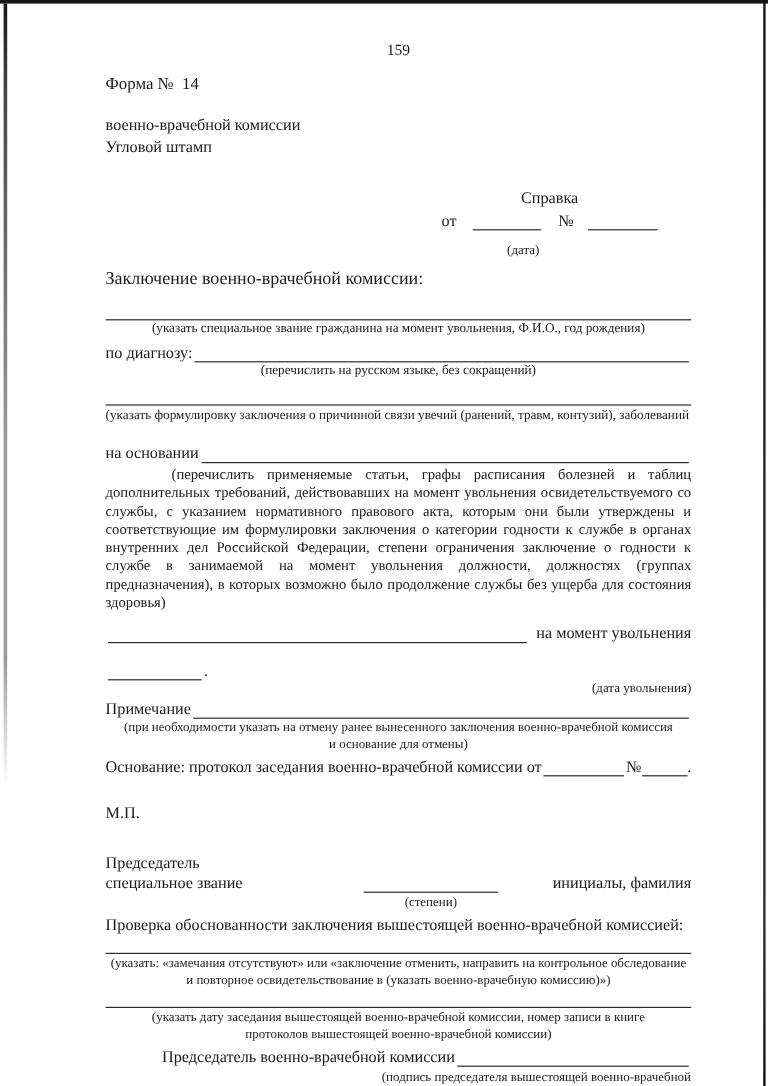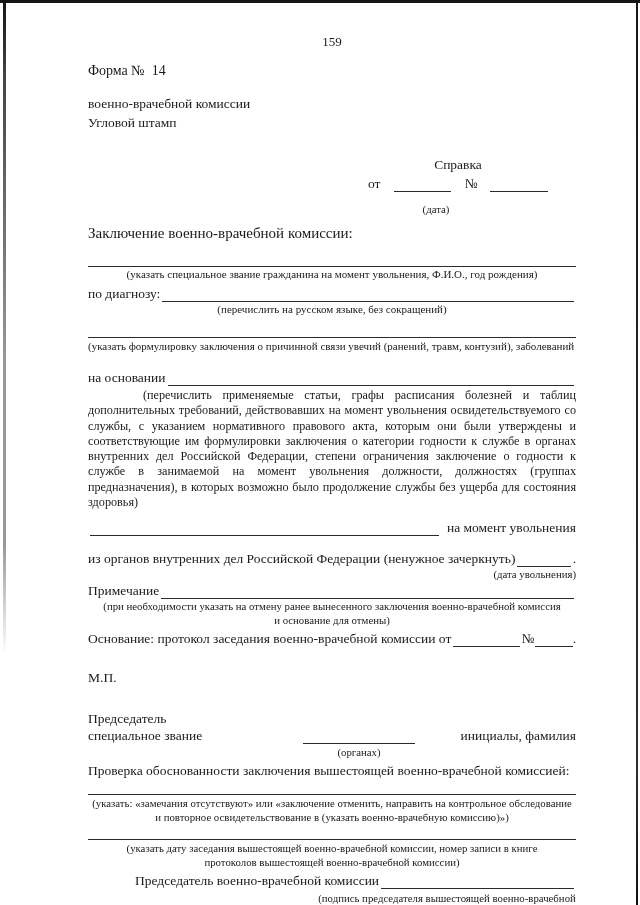--- a/index.html
+++ b/index.html
@@ -112,21 +112,20 @@
       <span class="blank flex"></span>
     </div>
     <div class="para">(перечислить применяемые статьи, графы расписания болезней и таблиц дополнительных требований, действовавших на момент увольнения освидетельствуемого со службы, с указанием нормативного правового акта, которым они были утверждены и соответствующие им формулировки заключения о категории годности к службе в органах внутренних дел Российской Федерации, степени ограничения заключение о годности к службе в занимаемой на момент увольнения должности, должностях (группах предназначения), в которых возможно было продолжение службы без ущерба для состояния здоровья)</div>
 
     <div class="row moment-row t">
       <span class="blank flex"></span>
       <span class="label">на момент увольнения</span>
     </div>
 
     <div class="row organs-row t">
-      <span>из органов внутренних дел Российской Федерации (ненужное зачеркнуть)</span>
       <span class="blank flex" style="max-width:78px"></span>
       <span>.</span>
     </div>
     <div class="hint-dismissal">(дата увольнения)</div>
 
     <div class="row note-row t">
       <span>Примечание</span>
       <span class="blank flex"></span>
     </div>
     <div class="note-hint">(при необходимости указать на отмену ранее вынесенного заключения военно-врачебной комиссия и основание для отмены)</div>
@@ -139,21 +138,21 @@
       <span>.</span>
     </div>
 
     <div class="mp1">М.П.</div>
 
     <div class="chair-title">Председатель</div>
     <div class="chair-grid">
       <div>специальное звание</div>
       <div class="mid-blank"></div>
       <div class="nameright">инициалы, фамилия</div>
-      <div class="sig-hint">(органах)</div>
+      <div class="sig-hint">(степени)</div>
     </div>
 
     <div class="check-heading">Проверка обоснованности заключения вышестоящей военно-врачебной комиссией:</div>
 
     <div class="rule rule3"></div>
     <div class="review-hint1">(указать: «замечания отсутствуют» или «заключение отменить, направить на контрольное обследование и повторное освидетельствование в (указать военно-врачебную комиссию)»)</div>
 
     <div class="rule rule4"></div>
     <div class="review-hint2">(указать дату заседания вышестоящей военно-врачебной комиссии, номер записи в книге протоколов вышестоящей военно-врачебной комиссии)</div>
 

